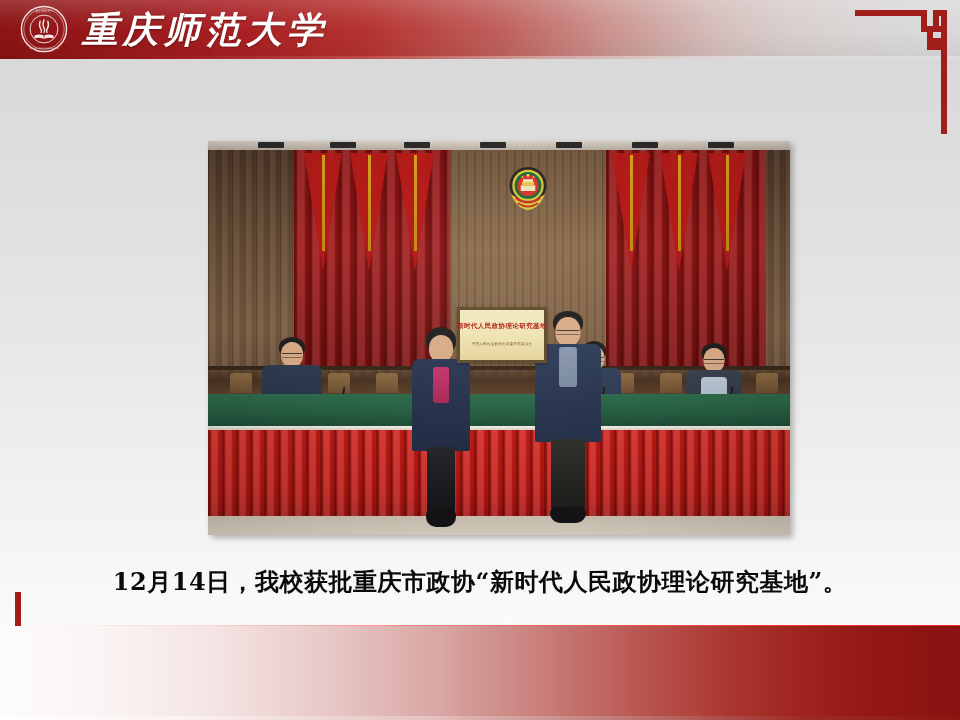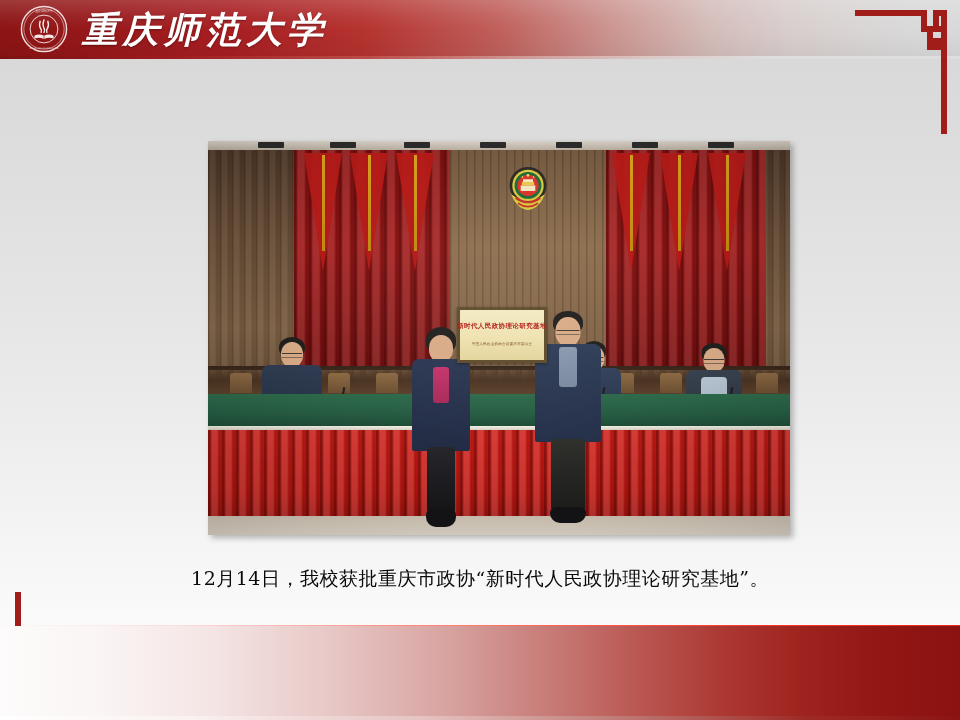--- a/index.html
+++ b/index.html
@@ -376,22 +376,22 @@
   }
 
   
   .caption {
     position: absolute;
     left: 0;
     top: 566px;
     width: 960px;
     text-align: center;
     font-family: "DejaVu Serif", "Liberation Serif", serif;
-    font-size: 19px;
-    font-weight: normal;
+    font-size: 24px;
+    font-weight: bold;
     color: #0a0a0a;
     letter-spacing: 0.5px;
   }
 
   
   .bottom-band {
     position: absolute;
     left: 0;
     top: 626px;
     width: 960px;

